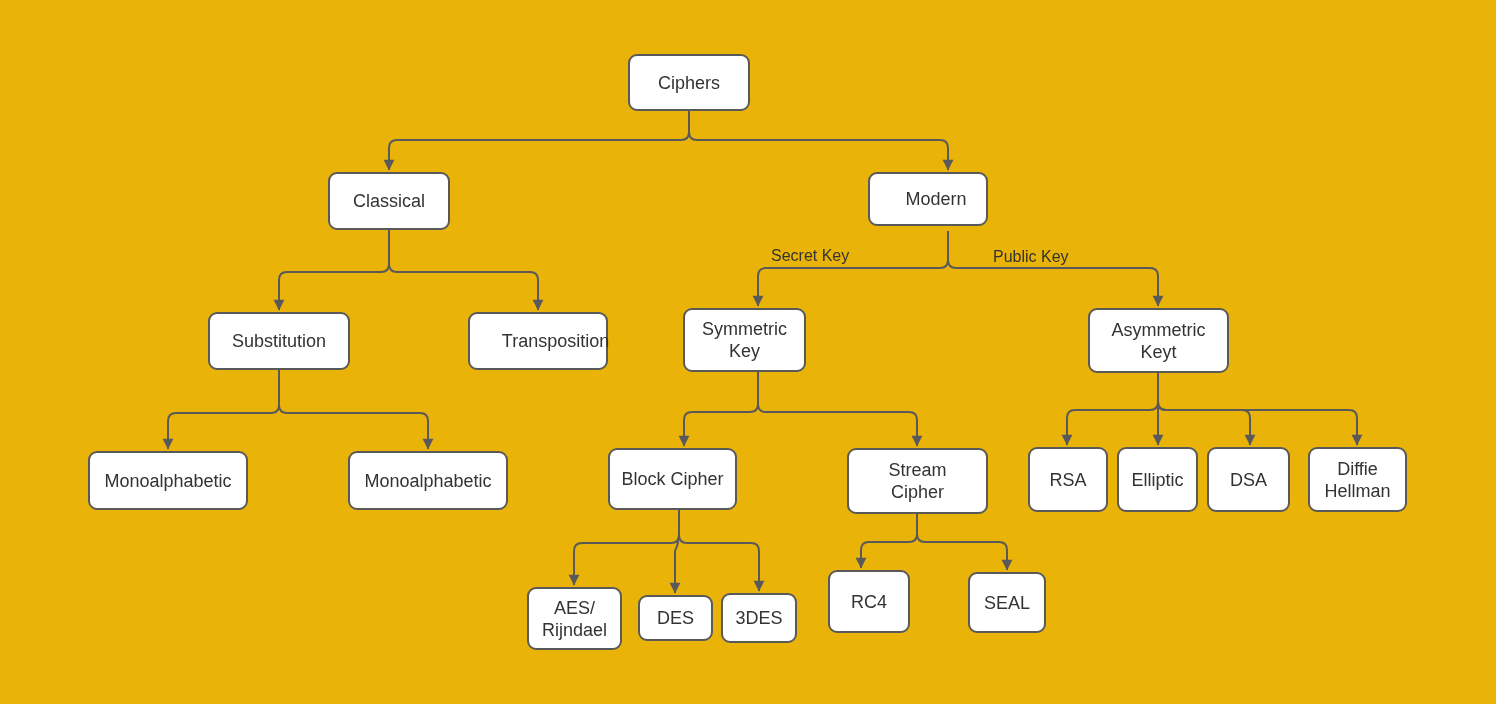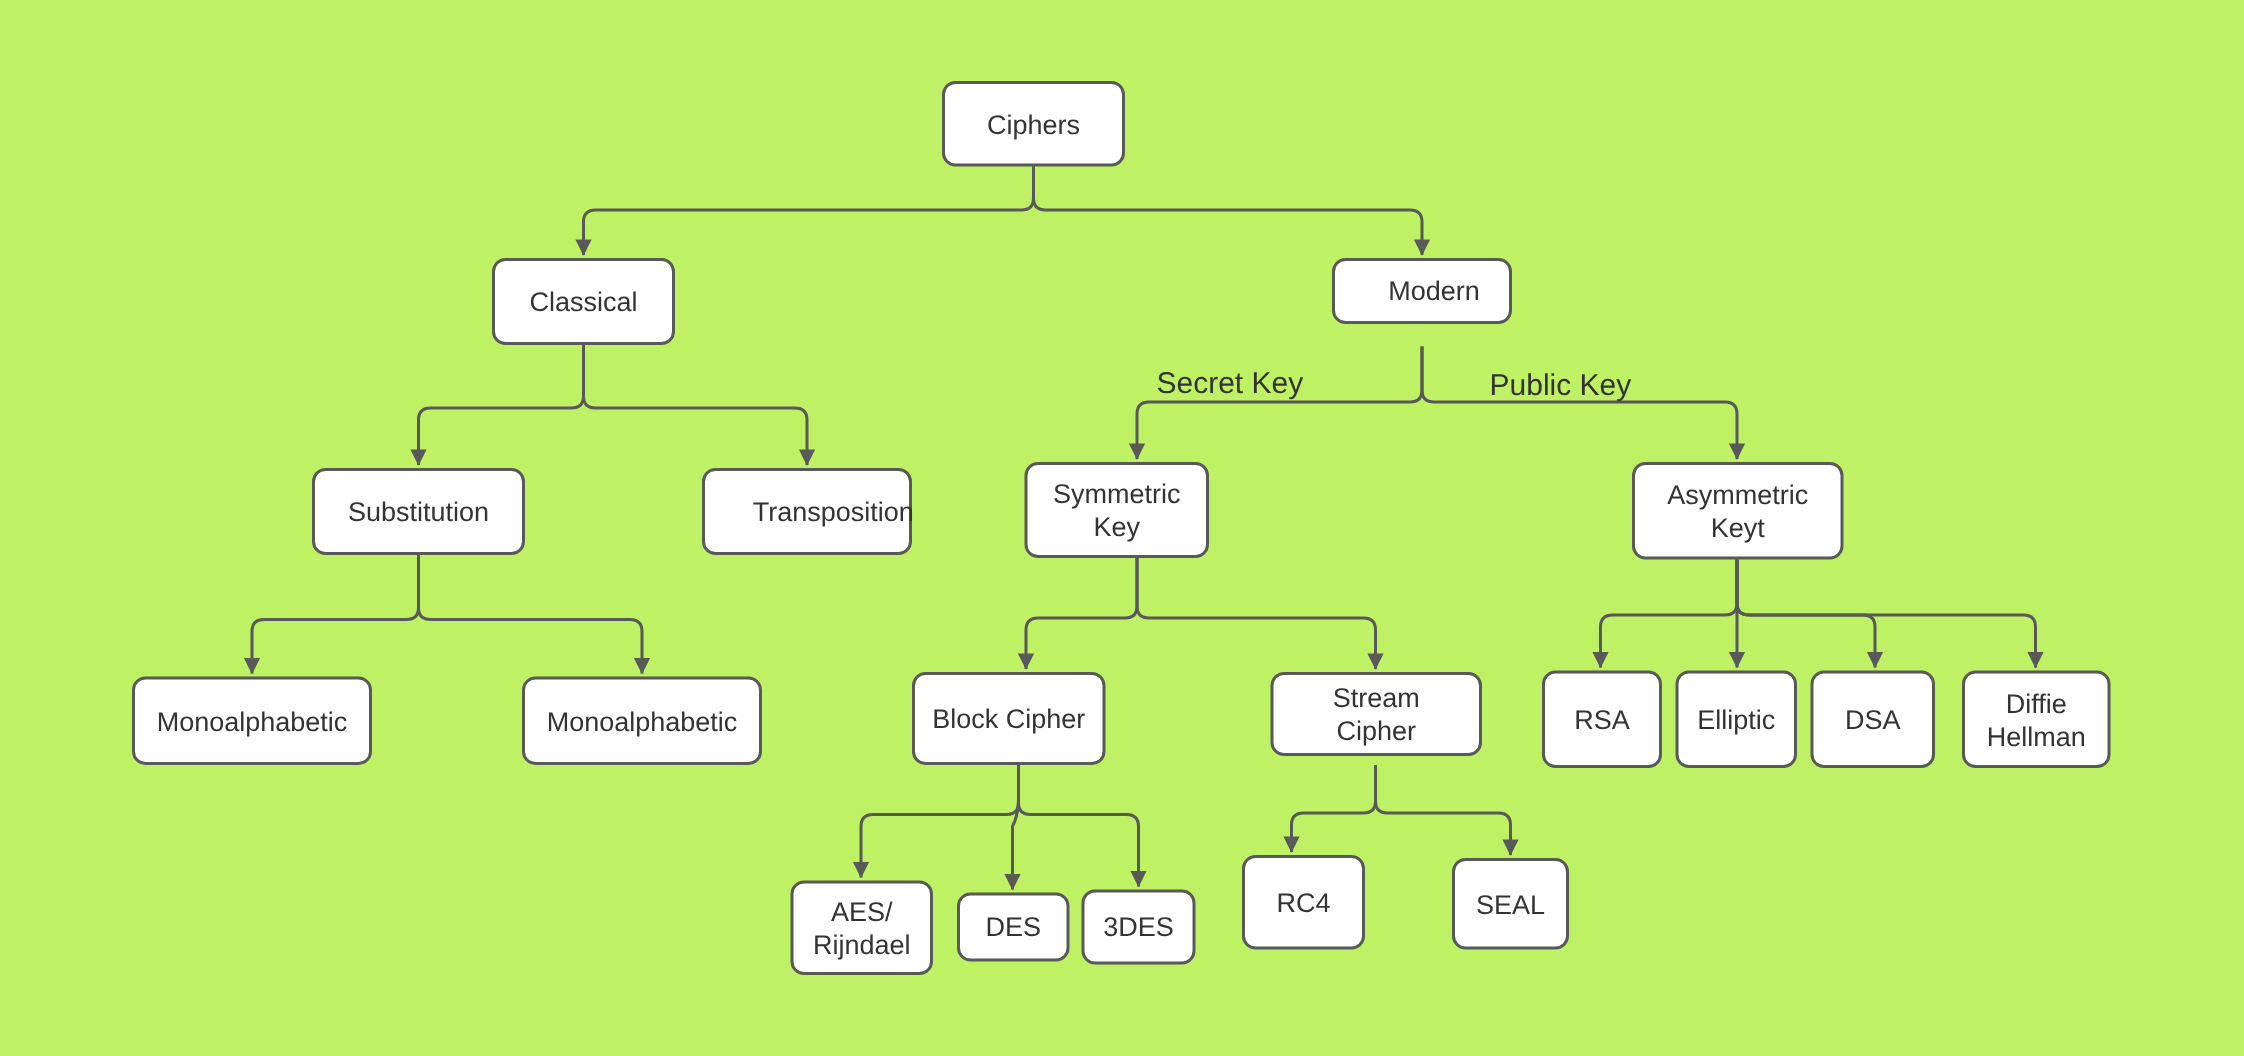--- a/index.html
+++ b/index.html
@@ -1,20 +1,20 @@
 <!DOCTYPE html>
 <html><head>
 <meta charset="utf-8">
 <style>
   html, body { margin: 0; padding: 0; background: #ffffff; }
   #canvas {
     position: relative;
     width: 1496px;
     height: 704px;
-    background: #bef264;
+    background: #eab308;
     font-family: "Liberation Sans", sans-serif;
     overflow: hidden;
   }
   #edges {
     position: absolute;
     left: 0; top: 0;
     width: 1496px; height: 704px;
   }
   .node {
     position: absolute;
@@ -27,21 +27,21 @@
     justify-content: center;
     text-align: center;
     color: #333333;
     font-size: 18px;
     line-height: 22px;
     white-space: pre-line;
   }
   .edge-label {
     position: absolute;
     color: #333333;
-    font-size: 20px;
+    font-size: 16px;
     line-height: 22px;
     white-space: nowrap;
   }
   .edge { stroke: #595959; stroke-width: 2; fill: none; }
 </style>
 </head>
 <body>
 
 <div id="canvas">
 
@@ -67,31 +67,31 @@
     <path class="edge" marker-end="url(#arrow)" d="M917 510 V534 Q917 542 909 542 H869 Q861 542 861 550 V568"></path>
     <path class="edge" marker-end="url(#arrow)" d="M917 510 V534 Q917 542 925 542 H999 Q1007 542 1007 550 V570"></path>
     <path class="edge" marker-end="url(#arrow)" d="M1158 373 V402 Q1158 410 1150 410 H1075 Q1067 410 1067 418 V445"></path>
     <path class="edge" marker-end="url(#arrow)" d="M1158 373 V445"></path>
     <path class="edge" marker-end="url(#arrow)" d="M1158 373 V402 Q1158 410 1166 410 H1242 Q1250 410 1250 418 V445"></path>
     <path class="edge" marker-end="url(#arrow)" d="M1158 373 V402 Q1158 410 1166 410 H1349 Q1357 410 1357 418 V445"></path>
   </svg>
 
   <div class="node" style="left:628px; top:54px; width:122px; height:57px;">Ciphers</div>
   <div class="node" style="left:328px; top:172px; width:122px; height:58px;">Classical</div>
-  <div class="node" style="left:888px; top:172px; width:120px; height:44px;padding-left:16px;">Modern</div>
+  <div class="node" style="left:868px; top:172px; width:120px; height:54px;padding-left:16px;">Modern</div>
   <div class="node" style="left:208px; top:312px; width:142px; height:58px;">Substitution</div>
   <div class="node" style="left:468px; top:312px; width:140px; height:58px;padding-left:35px;">Transposition</div>
   <div class="node" style="left:683px; top:308px; width:123px; height:64px;">Symmetric
 Key</div>
   <div class="node" style="left:1088px; top:308px; width:141px; height:65px;">Asymmetric
 Keyt</div>
   <div class="node" style="left:88px; top:451px; width:160px; height:59px;">Monoalphabetic</div>
   <div class="node" style="left:348px; top:451px; width:160px; height:59px;">Monoalphabetic</div>
   <div class="node" style="left:608px; top:448px; width:129px; height:62px;">Block Cipher</div>
-  <div class="node" style="left:847px; top:448px; width:141px; height:56px;">Stream
+  <div class="node" style="left:847px; top:448px; width:141px; height:66px;">Stream
 Cipher</div>
   <div class="node" style="left:1028px; top:447px; width:80px; height:65px;text-align:center;">RSA</div>
   <div class="node" style="left:1117px; top:447px; width:81px; height:65px;">Elliptic</div>
   <div class="node" style="left:1207px; top:447px; width:83px; height:65px;">DSA</div>
   <div class="node" style="left:1308px; top:447px; width:99px; height:65px;">Diffie
 Hellman</div>
   <div class="node" style="left:527px; top:587px; width:95px; height:63px;">AES/
 Rijndael</div>
   <div class="node" style="left:638px; top:595px; width:75px; height:46px;text-align:center;">DES</div>
   <div class="node" style="left:721px; top:593px; width:76px; height:50px;">3DES</div>

